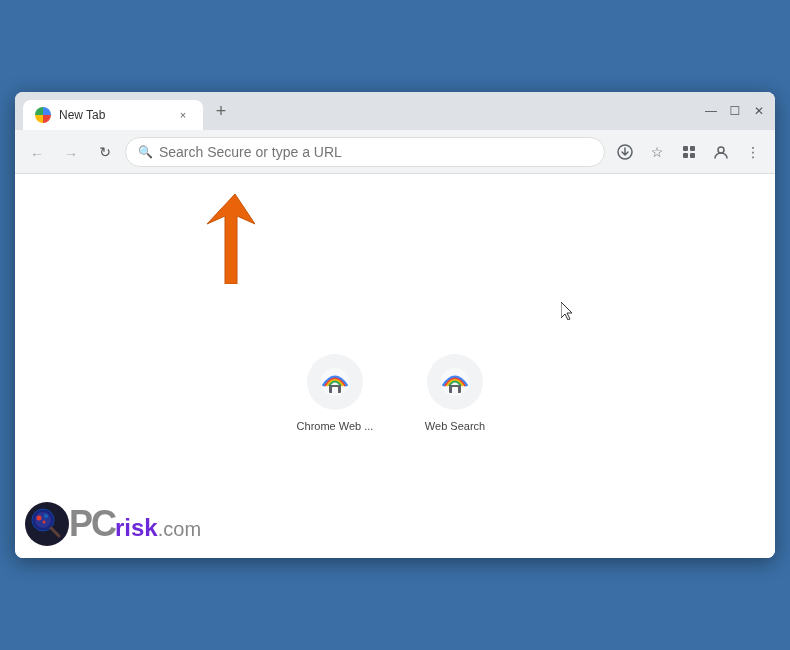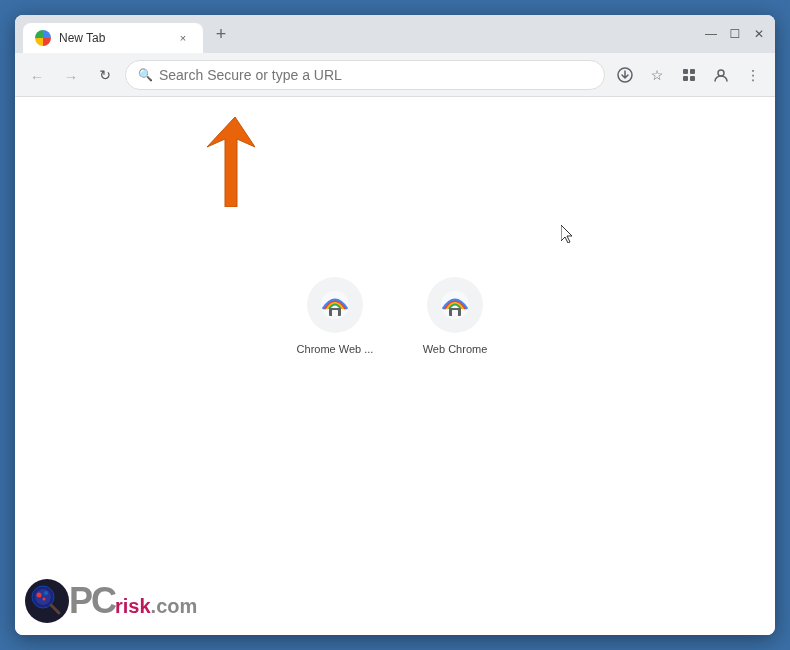--- a/index.html
+++ b/index.html
@@ -7,21 +7,21 @@
       width: 790px;
       height: 650px;
       background: #3a6ea5;
       display: flex;
       align-items: center;
       justify-content: center;
       font-family: 'Segoe UI', Arial, sans-serif;
     }
     .browser-window {
       width: 760px;
-      height: 620px;
+      height: 466px;
       background: #fff;
       border-radius: 8px;
       overflow: hidden;
       display: flex;
       flex-direction: column;
       box-shadow: 0 4px 20px rgba(0,0,0,0.4);
     }
     
     .title-bar {
       background: #dee1e6;
@@ -243,28 +243,28 @@
       gap: 0;
     }
     .wm-pc {
       font-size: 36px;
       font-weight: 900;
       color: #888;
       line-height: 1;
       letter-spacing: -2px;
     }
     .wm-risk {
-      font-size: 20px;
+      font-size: 24px;
       font-weight: 700;
-      color: #be185d;
+      color: #6d28d9;
       line-height: 1;
     }
     .wm-com {
       font-size: 20px;
-      font-weight: 700;
+      font-weight: 400;
       color: #888;
       line-height: 1;
     }
   </style>
 </head>
 <body>
 
 <div class="browser-window">
 
   <div class="title-bar">
@@ -369,21 +369,21 @@
             <g clip-path="url(#circ2)">
               <path d="M4 20 Q16 2 28 20" stroke="#4285f4" stroke-width="3" fill="none"></path>
               <path d="M6 20 Q16 5 26 20" stroke="#ea4335" stroke-width="2" fill="none"></path>
               <path d="M8 20 Q16 8 24 20" stroke="#fbbc05" stroke-width="2" fill="none"></path>
               <path d="M10 20 Q16 11 22 20" stroke="#34a853" stroke-width="2" fill="none"></path>
               <rect x="10" y="19" width="12" height="8" rx="1" fill="#5f6368"></rect>
               <rect x="13" y="21" width="6" height="6" rx="0.5" fill="#f8f9fa"></rect>
             </g>
           </svg>
         </div>
-        <span class="shortcut-label">Web Chrome</span>
+        <span class="shortcut-label">Web Search</span>
       </div>
     </div>
 
     <div class="watermark">
       <div class="watermark-logo">
         <svg width="36" height="36" viewBox="0 0 36 36">
           <circle cx="14" cy="14" r="11" fill="#1a237e" stroke="#0d47a1" stroke-width="1"></circle>
           <circle cx="14" cy="14" r="8" fill="#283593"></circle>
 
           <circle cx="10" cy="12" r="2.5" fill="#e53935"></circle>

